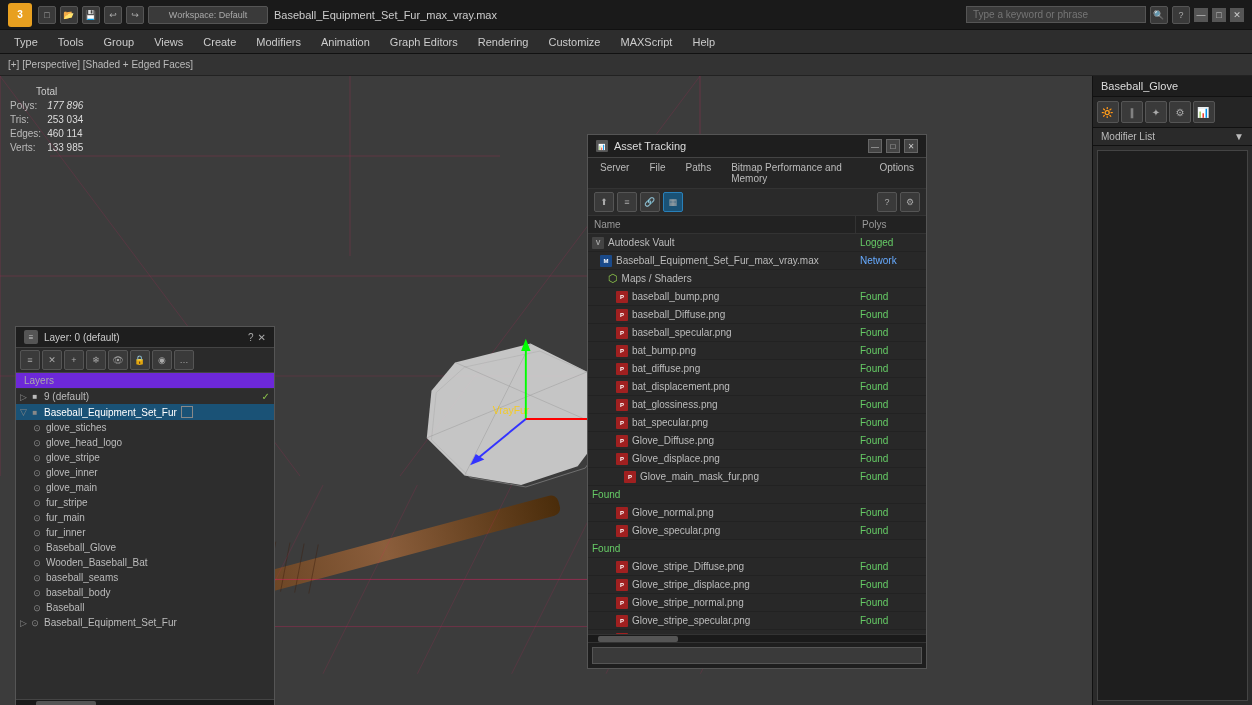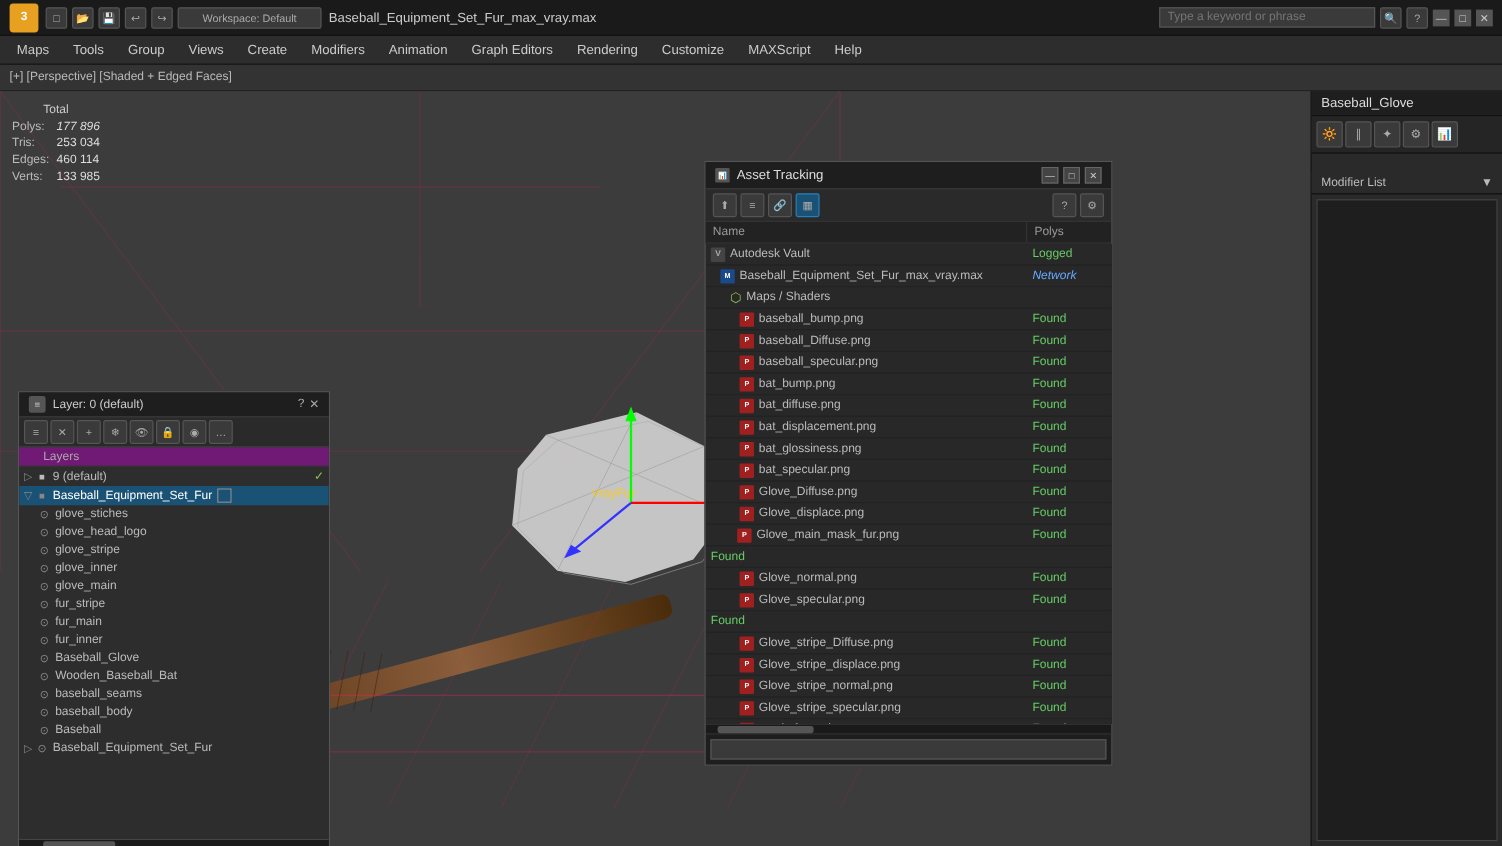--- a/index.html
+++ b/index.html
@@ -153,21 +153,21 @@
       border-radius: 2px;
       display: flex; align-items: center; justify-content: center;
       font-size: 10px; color: #aaa; cursor: pointer;
     }
     .modifier-label {
       padding: 3px 8px;
       background: #2a2a2a;
       color: #bbb;
       font-size: 10px;
       border-bottom: 1px solid #111;
-      display: flex; align-items: center; justify-content: space-between; margin-top: 16px;
+      display: flex; align-items: center; justify-content: space-between;
     }
     .modifier-box {
       flex: 1;
       background: #1e1e1e;
       margin: 4px;
       border: 1px solid #444;
     }
 
     
     .layer-panel {
@@ -210,24 +210,24 @@
     }
     .lp-icon {
       width: 20px; height: 20px;
       background: #3a3a3a;
       border: 1px solid #555;
       border-radius: 2px;
       display: flex; align-items: center; justify-content: center;
       font-size: 9px; color: #aaa; cursor: pointer;
     }
     .layer-list-header {
-      padding: 2px 20px;
+      padding: 2px 8px;
       font-size: 10px;
       color: #aaa;
-      background: #701a75;
+      background: #6d28d9;
       border-bottom: 1px solid #333;
     }
     .layer-item {
       display: flex;
       align-items: center;
       padding: 2px 4px;
       font-size: 10px;
       color: #bbb;
       cursor: pointer;
     }
@@ -441,21 +441,21 @@
     <input class="title-bar-search" type="text" placeholder="Type a keyword or phrase" style="">
     <div class="tb-icon">🔍</div>
     <div class="tb-icon">?</div>
     <button class="win-btn">—</button>
     <button class="win-btn">□</button>
     <button class="win-btn">✕</button>
   </div>
 </div>
 
 <div class="menu-bar">
-  <span class="menu-item">Maps</span>
+  <span class="menu-item">Type</span>
   <span class="menu-item">Tools</span>
   <span class="menu-item">Group</span>
   <span class="menu-item">Views</span>
   <span class="menu-item">Create</span>
   <span class="menu-item">Modifiers</span>
   <span class="menu-item">Animation</span>
   <span class="menu-item">Graph Editors</span>
   <span class="menu-item">Rendering</span>
   <span class="menu-item">Customize</span>
   <span class="menu-item">MAXScript</span>
@@ -664,20 +664,27 @@
         <div class="asset-title-left">
           <div class="file-icon" style="background:#555;">📊</div>
           <span>Asset Tracking</span>
         </div>
         <div class="asset-win-btns">
           <div class="asset-win-btn">—</div>
           <div class="asset-win-btn">□</div>
           <div class="asset-win-btn">✕</div>
         </div>
       </div>
+      <div class="asset-menu-bar">
+        <span class="asset-menu-item">Server</span>
+        <span class="asset-menu-item">File</span>
+        <span class="asset-menu-item">Paths</span>
+        <span class="asset-menu-item">Bitmap Performance and Memory</span>
+        <span class="asset-menu-item">Options</span>
+      </div>
       <div class="asset-toolbar">
         <div class="at-icon">⬆</div>
         <div class="at-icon">≡</div>
         <div class="at-icon">🔗</div>
         <div class="at-icon active">▦</div>
         <div style="flex:1;"></div>
         <div class="at-icon">?</div>
         <div class="at-icon">⚙</div>
       </div>
       <div class="asset-table-header">
@@ -692,21 +699,21 @@
             <span>Autodesk Vault</span>
           </div>
           <div class="col-status" style="color:#6c6;">Logged</div>
         </div>
 
         <div class="asset-row asset-row-indent1">
           <div class="col-name" style="padding-left:12px;">
             <div class="file-icon" style="background:#1a4a8a;color:white;font-size:6px;">M</div>
             <span>Baseball_Equipment_Set_Fur_max_vray.max</span>
           </div>
-          <div class="col-status" style="color:#6af;font-style:italic;">Network</div>
+          <div class="col-status" style="color:#6af;">Network</div>
         </div>
 
         <div class="asset-row asset-row-indent2">
           <div class="col-name" style="padding-left:20px;">
             <span style="color:#8bc34a;font-size:11px;">⬡</span>
             <span>Maps / Shaders</span>
           </div>
           <div class="col-status"></div>
         </div>
 
@@ -775,21 +782,21 @@
       <div class="col-status" style="color:#6c6;">Found</div>
     </div>
             <div class="asset-row asset-row-indent3">
       <div class="col-name" style="padding-left:28px;">
         <div class="file-icon" style="background:#a02020;color:white;font-size:6px;font-weight:bold;">P</div>
         <span>Glove_displace.png</span>
       </div>
       <div class="col-status" style="color:#6c6;">Found</div>
     </div>
             <div class="asset-row asset-row-indent3">
-      <div class="col-name" style="padding-left:26px;">
+      <div class="col-name" style="padding-left:36px;">
         <div class="file-icon" style="background:#a02020;color:white;font-size:6px;font-weight:bold;">P</div>
         <span>Glove_main_mask_fur.png</span>
       </div>
       <div class="col-status" style="color:#6c6;">Found</div>
     </div>
             <div class="asset-row asset-row-indent3">
       <div class="col-status" style="color:#6c6;">Found</div>
     </div>
             <div class="asset-row asset-row-indent3">
       <div class="col-name" style="padding-left:28px;">

